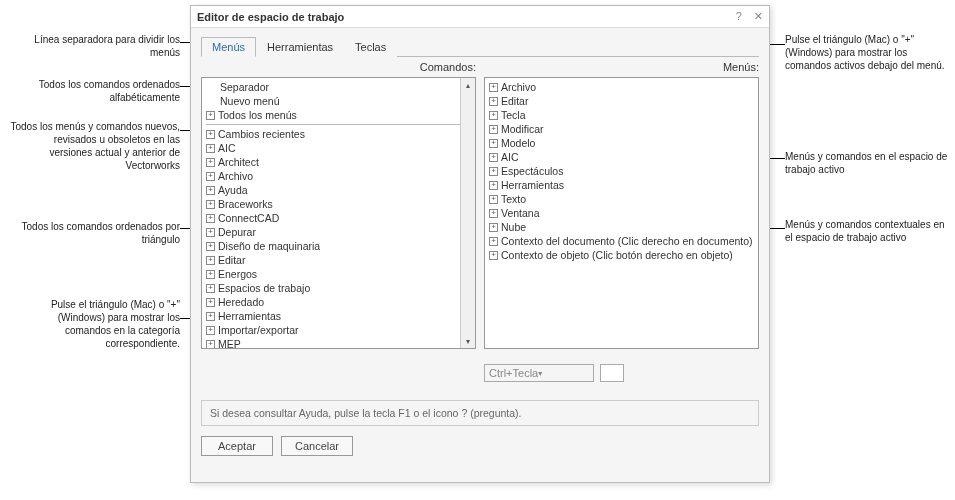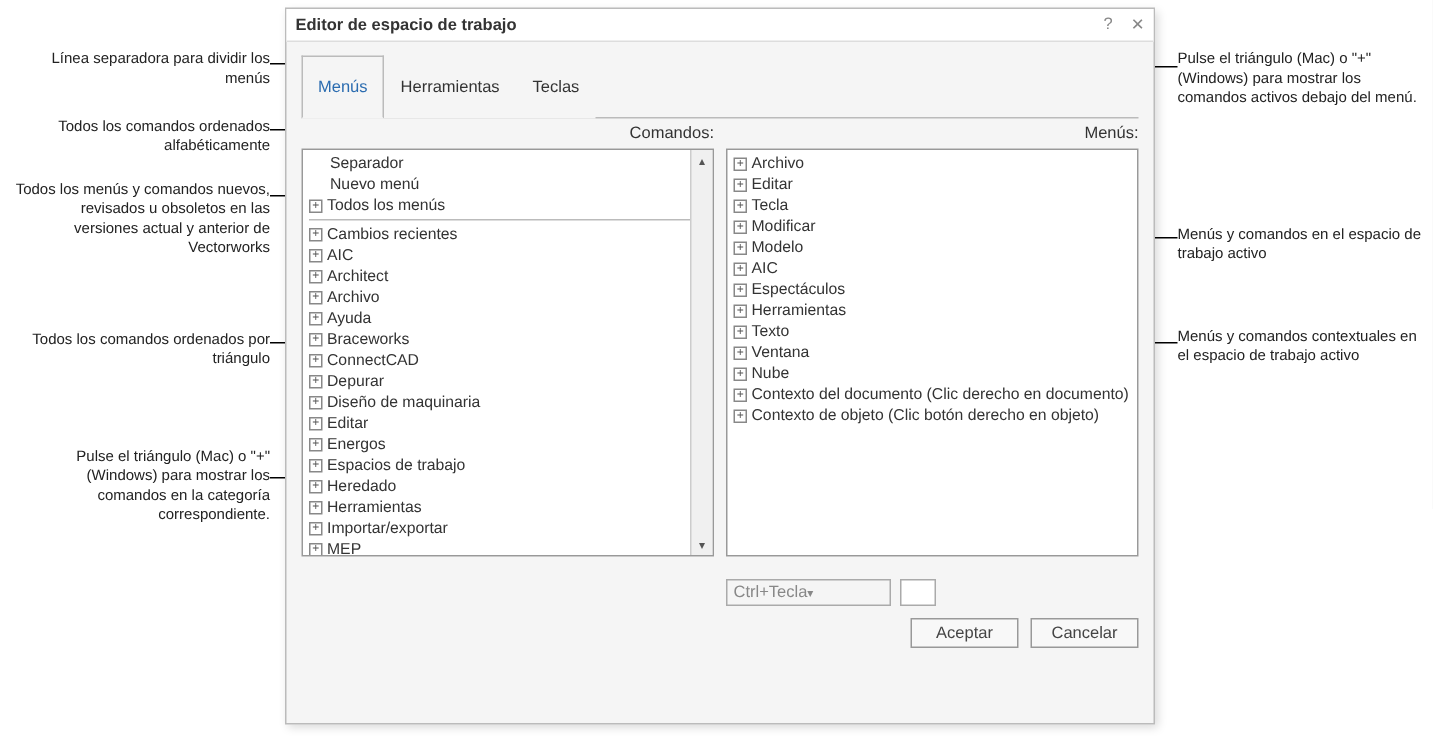--- a/index.html
+++ b/index.html
@@ -23,21 +23,21 @@
       justify-content: space-between;
     }
     .titlebar-title { font-weight: 600; font-size: 11px; color: #333; }
     .titlebar-icons { display: flex; gap: 12px; color: #888; }
     .titlebar-icons span { cursor: default; }
     .dlg-body { padding: 8px 10px; }
     .row-name { display: flex; align-items: center; gap: 6px; margin-bottom: 8px; }
     .lbl { font-size: 11px; color: #333; }
     .input { border: 1px solid #999; background: #fff; height: 17px; padding: 0 4px; font-size: 11px; width: 100px; }
     .tabs { display: flex; gap: 0; border-bottom: 1px solid #bbb; margin-bottom: 4px; }
-    .tab { padding: 14px 10px; font-size: 11px; color: #333; border: 1px solid transparent; border-bottom: none; position: relative; top: 1px; background: #f5f5f5; }
+    .tab { padding: 3px 10px; font-size: 11px; color: #333; border: 1px solid transparent; border-bottom: none; position: relative; top: 1px; background: #f5f5f5; }
     .tab.active { color: #2b6cb0; border-color: #bbb; background: #f5f5f5; border-bottom: 1px solid #f5f5f5; }
     .columns { display: flex; gap: 8px; }
     .col { flex: 1; display: flex; flex-direction: column; gap: 2px; }
     .col-label { font-size: 11px; color: #333; margin-bottom: 2px; text-align: right; }
     .listbox {
       border: 1px solid #999; background: #fff; height: 272px;
       position: relative; overflow: hidden;
     }
     .list-inner { position: absolute; inset: 0; padding: 2px 4px; overflow: hidden; }
     .scrollbar { position: absolute; right: 0; top: 0; width: 15px; height: 100%; background: #f0f0f0; border-left: 1px solid #ccc; }
@@ -45,21 +45,21 @@
     .tree-item { display: flex; align-items: center; gap: 3px; height: 14px; font-size: 10.5px; color: #333; white-space: nowrap; }
     .expander { width: 9px; height: 9px; border: 1px solid #888; display: inline-flex; align-items: center; justify-content: center; font-size: 8px; line-height: 1; color: #555; flex-shrink: 0; }
     .spacer { width: 11px; flex-shrink: 0; }
     .shortcut-row { margin-top: 10px; }
     .shortcut-label { font-size: 11px; color: #888; }
     .shortcut-ctrls { display: flex; align-items: center; gap: 6px; margin-top: 3px; }
     .combo { border: 1px solid #aaa; height: 18px; width: 110px; display: flex; align-items: center; justify-content: flex-start; padding: 0 4px; font-size: 11px; color: #888; background: #f5f5f5; }
     .combo-arrow { font-size: 8px; }
     .small-box { border: 1px solid #aaa; width: 24px; height: 18px; background: #fff; }
     .help-strip { margin: 10px; border: 1px solid #ccc; padding: 6px 8px; font-size: 10.5px; color: #666; }
-    .footer-btns { display: flex; gap: 8px; justify-content: flex-end; padding: 0 10px 8px; }
+    .footer-btns { display: flex; gap: 8px; justify-content: flex-start; padding: 0 10px 8px; }
     .btn { min-width: 72px; height: 20px; border: 1px solid #999; background: #f8f8f8; font-size: 11px; display: flex; align-items: center; justify-content: center; }
   </style>
 </head>
 <body>
 
 <div class="page">
 
   <div class="callouts-left">
     <div class="callout" style="top:33px; right:0; width:170px;">Línea separadora para dividir los menús</div>
     <div class="callout-line" style="top:42px; left:180px; width:36px;"></div>
@@ -262,19 +262,20 @@
                 <span>Ctrl+Tecla</span>
                 <span class="combo-arrow">▾</span>
               </div>
               <div class="small-box"></div>
             </div>
           </div>
         </div>
       </div>
     </div>
 
+    <div class="help-strip">Si desea consultar Ayuda, pulse la tecla F1 o el icono ? (pregunta).</div>
 
     <div class="footer-btns">
       <div class="btn">Aceptar</div>
       <div class="btn">Cancelar</div>
     </div>
   </div>
 </div>
 
 </body></html>

